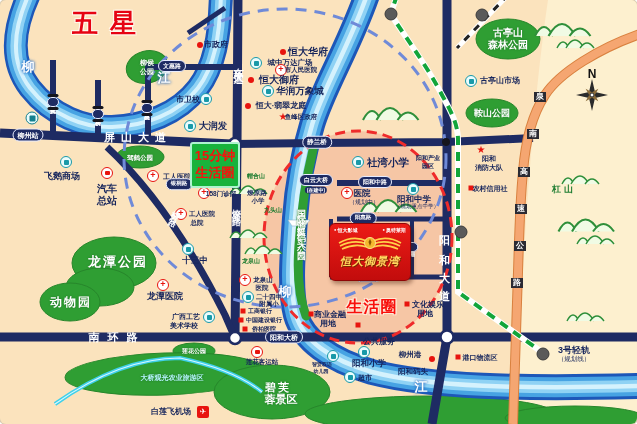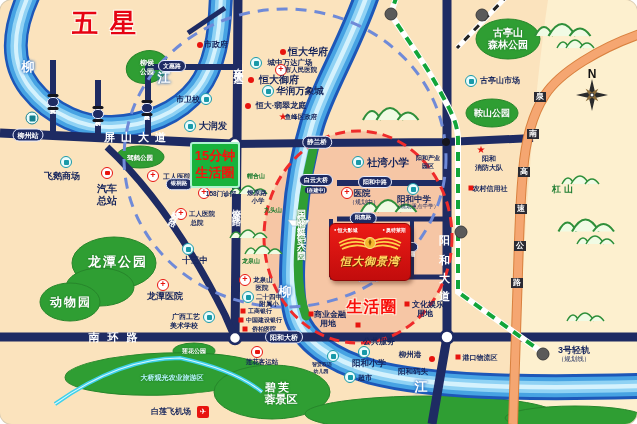--- a/index.html
+++ b/index.html
@@ -1,16 +1,16 @@
 <!DOCTYPE html>
 <html><head>
 <meta charset="utf-8">
 <style>
   html,body{margin:0;padding:0;background:#fff;font-family:"Liberation Sans","DejaVu Sans",sans-serif;}
-  #map{position:relative;width:637px;height:424px;background:#fbe3bd;overflow:hidden;border-radius:12px;box-shadow:0 0 0 1px #d8cbb2;}
+  #map{position:relative;width:637px;height:424px;background:#fbe3bd;overflow:hidden;border-radius:6px;box-shadow:0 0 0 1px #d8cbb2;}
   #gfx{position:absolute;left:0;top:0;width:637px;height:424px;}
   #labels{position:absolute;left:0;top:0;width:637px;height:424px;}
   .ml{position:absolute;transform:translate(-50%,-50%);white-space:nowrap;line-height:1;font-weight:bold;color:#16255c;}
   .v{writing-mode:vertical-rl;text-orientation:upright;}
   .title-red{font-size:26px;font-weight:900;color:#e60212;letter-spacing:12px;text-indent:12px;
     text-shadow:1px 1px 0 #fff8ec,-1px -1px 0 #fff8ec,1px -1px 0 #fff8ec,-1px 1px 0 #fff8ec;}
   .red-big{font-size:16px;font-weight:900;color:#f8100c;letter-spacing:1px;
     text-shadow:1px 1px 0 #ffe9d8,-1px -1px 0 #ffe9d8,1px -1px 0 #ffe9d8,-1px 1px 0 #ffe9d8;}
   .river-ch{color:#fff;font-size:13px;text-shadow:0 0 3px #2a6fc4,0 0 3px #2a6fc4;}
   .road-ch{color:#fff;font-size:11px;}

